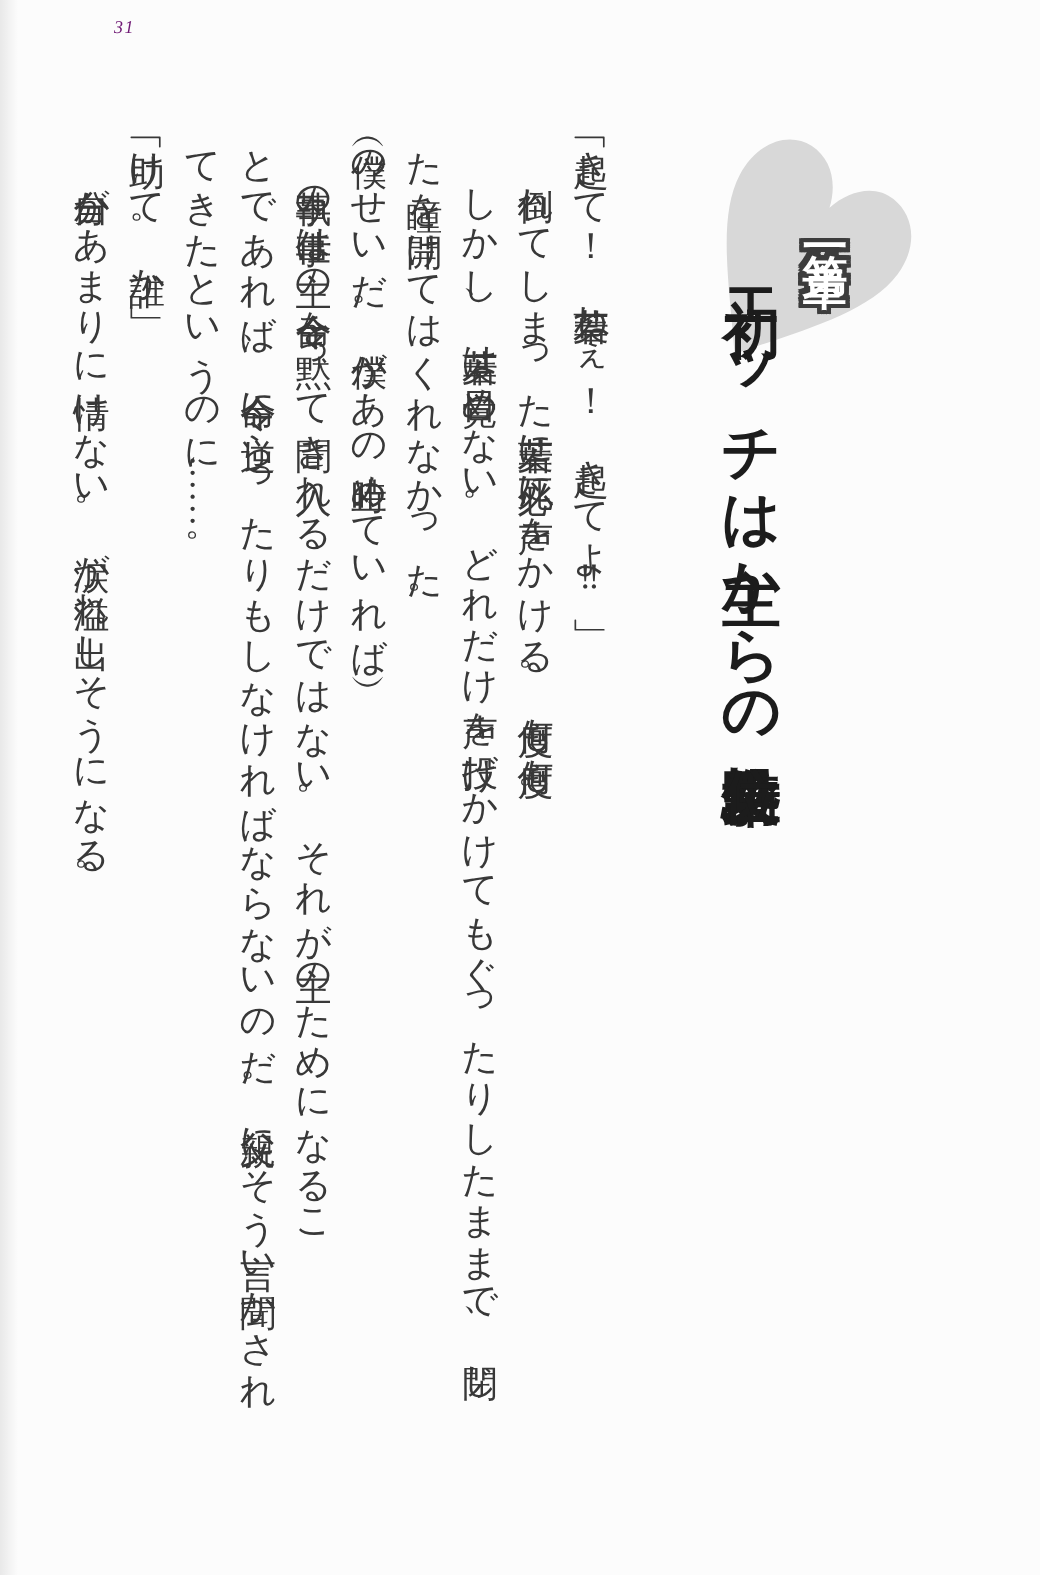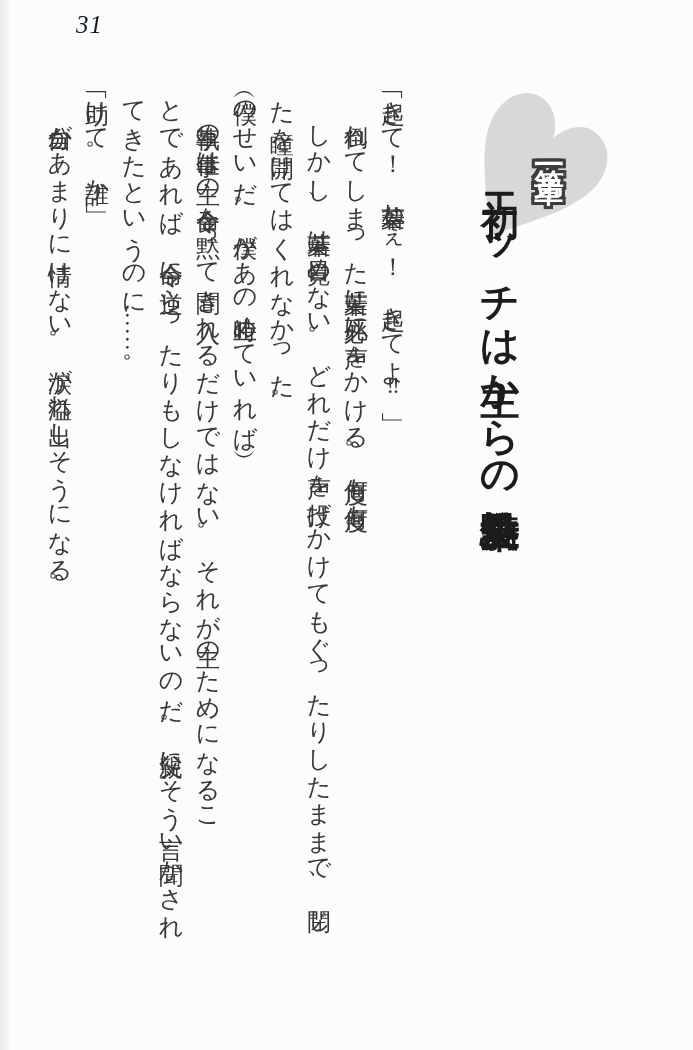--- a/index.html
+++ b/index.html
@@ -8,21 +8,21 @@
     background:#fcfcfc; overflow:hidden;
     font-family:"Liberation Serif","DejaVu Serif",serif;
   }
   .page::before{
     content:""; position:absolute; left:0; top:0; width:12px; height:100%;
     background:linear-gradient(to right, rgba(0,0,0,0.08), rgba(0,0,0,0));
     pointer-events:none;
   }
   .page-number {
     position:absolute; top:11px; left:76px;
-    font-size:25px; font-style:italic; color:#0f172a; letter-spacing:1px;
+    font-size:12px; font-style:italic; color:#701a75; letter-spacing:1px;
   }
   .heart {
     position:absolute; left:456px; top:86px; width:148px; height:176px;
     transform:rotate(33deg); transform-origin:50% 50%;
   }
   .chapter-label {
     position:absolute; left:527px; top:146px; width:44px;
     writing-mode:vertical-rl; text-orientation:upright;
     font-family:"Liberation Sans","DejaVu Sans",sans-serif;
     font-weight:800; font-size:30px; line-height:44px; letter-spacing:2px;

